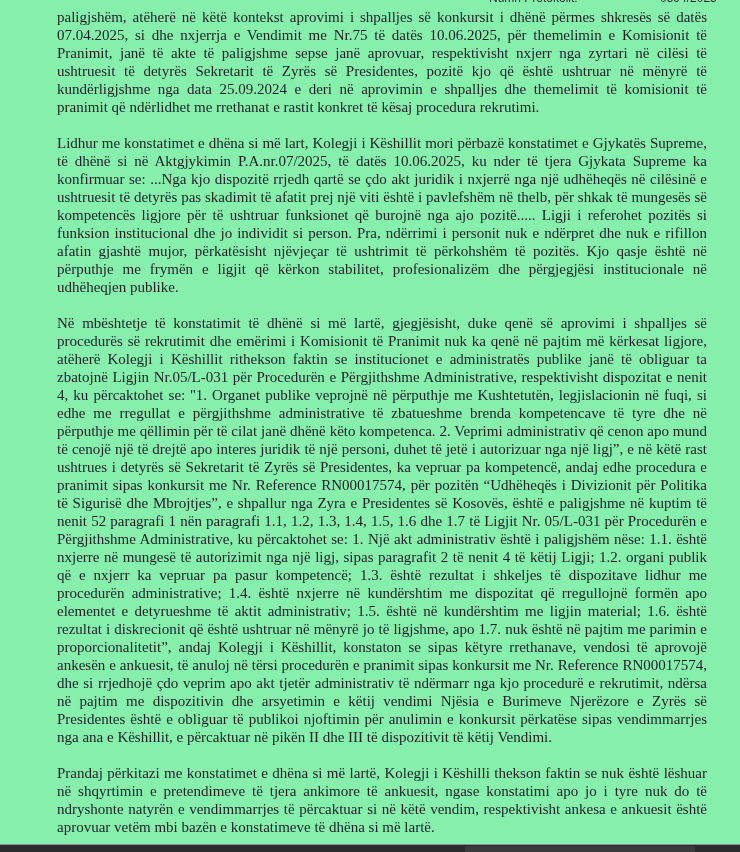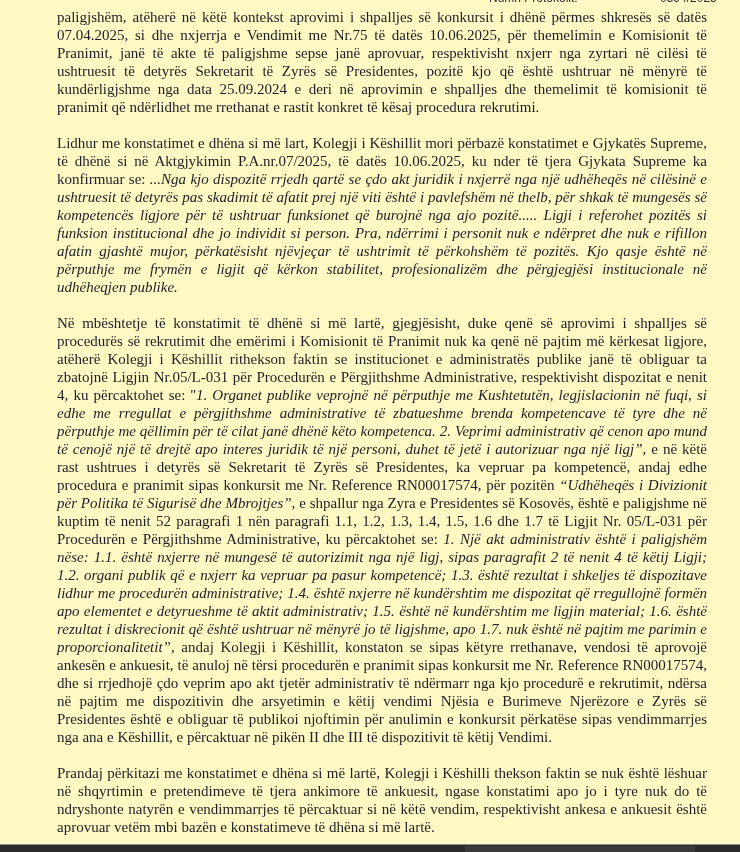--- a/index.html
+++ b/index.html
@@ -10,21 +10,21 @@
   body {
     width: 740px;
     height: 852px;
     position: relative;
     overflow: hidden;
     font-family: "Liberation Serif", serif;
   }
   .page {
     position: absolute;
     inset: 0;
-    background: #fef9c3;
+    background: #86efac;
   }
   
   .header-line {
     position: absolute;
     top: -9px;
     left: 0;
     width: 740px;
     height: 16px;
     font-family: "Liberation Sans", sans-serif;
     font-size: 12px;
@@ -41,21 +41,21 @@
     width: 650px;
     color: #1e1e28;
   }
   .para {
     margin: 0 0 18px 0;
     font-size: 15px;
     line-height: 18px;
     text-align: justify;
     text-justify: inter-word;
   }
-  .italic { font-style: italic; }
+  .italic { }
 
   
   .taskbar {
     position: absolute;
     left: 0;
     bottom: 0;
     width: 740px;
     height: 7px;
     background: #2b2b2d;
     border-top: 1px solid #8f8f8f;

